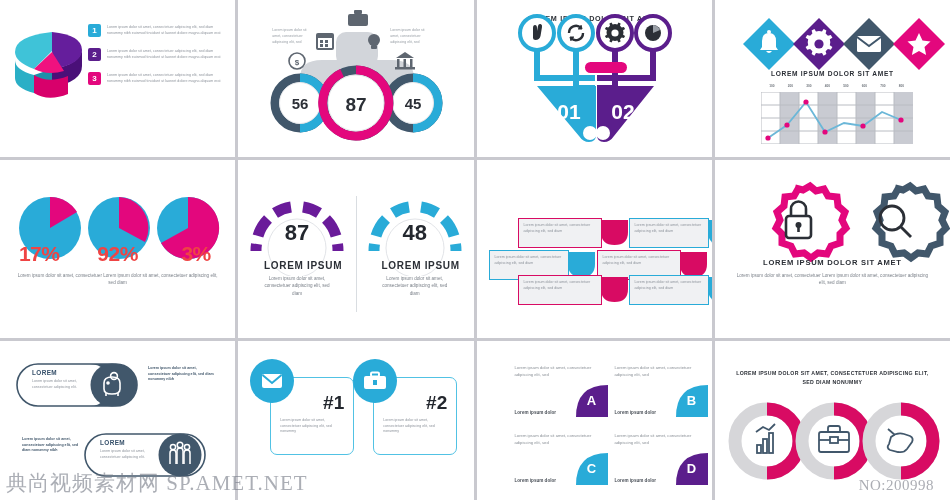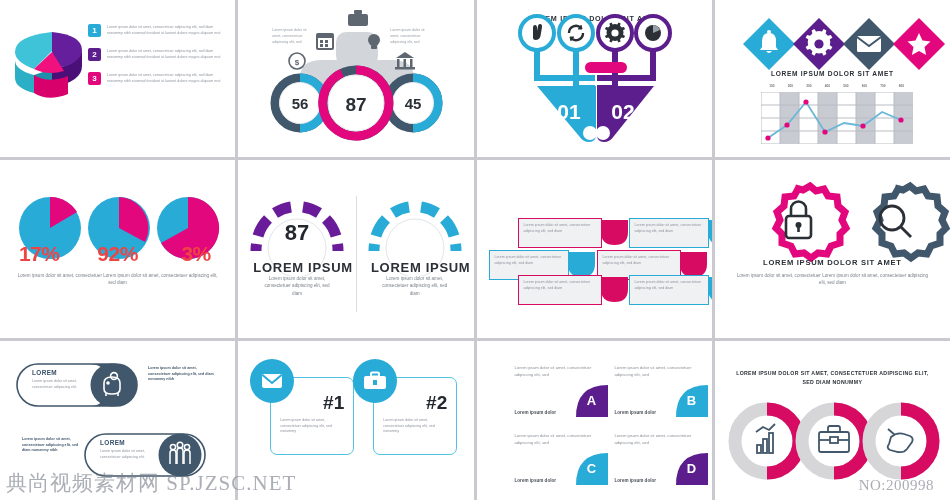--- a/index.html
+++ b/index.html
@@ -59,21 +59,21 @@
   .p4-ticks span{flex:1;text-align:center;font-size:3.2px;color:#6f757c;font-weight:bold;}
 
   
   .p5-pcts{position:absolute;top:82px;left:0;right:0;display:flex;}
   .p5-pcts div{flex:1;text-align:center;font-size:21px;font-weight:bold;color:#ef4444;letter-spacing:-.5px;}
   .p5-cap{position:absolute;top:112px;left:16px;right:16px;text-align:center;}
 
   
   .p6-half{position:absolute;top:0;width:50%;height:100%;}
   .p6-num{position:absolute;top:60px;left:0;right:0;text-align:center;font-size:22px;font-weight:bold;color:#23272e;}
-  .p6-h{position:absolute;top:100px;left:12px;right:0;font-size:13px;}
+  .p6-h{position:absolute;top:100px;left:12px;right:0;font-size:10px;}
   .p6-c{position:absolute;top:115px;left:22px;right:22px;text-align:center;}
   .p6-divider{position:absolute;left:50%;top:36px;bottom:26px;width:1px;background:#d9dde1;}
 
   
   .rib{position:absolute;height:30px;}
   .rib .body{
     position:absolute;left:0;top:0;bottom:0;right:26px;
     background:#f0f1f3;border:1.2px solid;box-sizing:border-box;
     padding:4px 5px;
   }
@@ -382,20 +382,21 @@
         <g fill="none" stroke="#29ABD8" stroke-width="11">
           <path d="M18 75 A41 41 0 0 1 18.5 68"></path>
           <path d="M20 60 A41 41 0 0 1 30 43"></path>
           <path d="M37 37 A41 41 0 0 1 53 31"></path>
           <path d="M65 31 A41 41 0 0 1 81 37"></path>
           <path d="M88 43 A41 41 0 0 1 98 60"></path>
           <path d="M99.5 68 A41 41 0 0 1 100 75"></path>
         </g>
         <circle cx="59" cy="72" r="29" fill="#fff" stroke="#e2e4e8" stroke-width="1"></circle>
       </svg>
+      <div class="p6-num">48</div>
       <div class="p6-h hdr">LOREM IPSUM</div>
       <div class="p6-c lorem5">Lorem ipsum dolor sit amet, consectetuer adipiscing elit, sed diam</div>
     </div>
   </div>
 
   <div class="cell">
     <div class="rib" style="left:41px;top:58px;width:110px;">
       <div class="body lorem" style="border-color:#D80B63">Lorem ipsum dolor sit amet, consectetuer adipiscing elit, sed diam</div>
       <svg class="tip" viewBox="0 0 27 30">
           <path d="M0 2 L27 2 L27 14 Q27 27 13.5 27 Q0 27 0 14Z" fill="#D80B63"></path>
@@ -603,14 +604,14 @@
         <g fill="none" stroke="#41576B" stroke-width="1.8">
           <path d="M176 38 q6-5 13-3 l6 2 q4 2 2 6 l-5 7 q-3 4-9 3 l-8-2 q-4-2-1-6Z"></path>
           <path d="M180 36 L173 30"></path>
         </g>
       </g>
     </svg>
   </div>
 
 </div>
 
-<div class="wm">典尚视频素材网 SP.JZSC.NET</div>
+<div class="wm">典尚视频素材网 SP.AMET.NET</div>
 <div class="wm2">NO:200998</div>
 
 </body></html>

